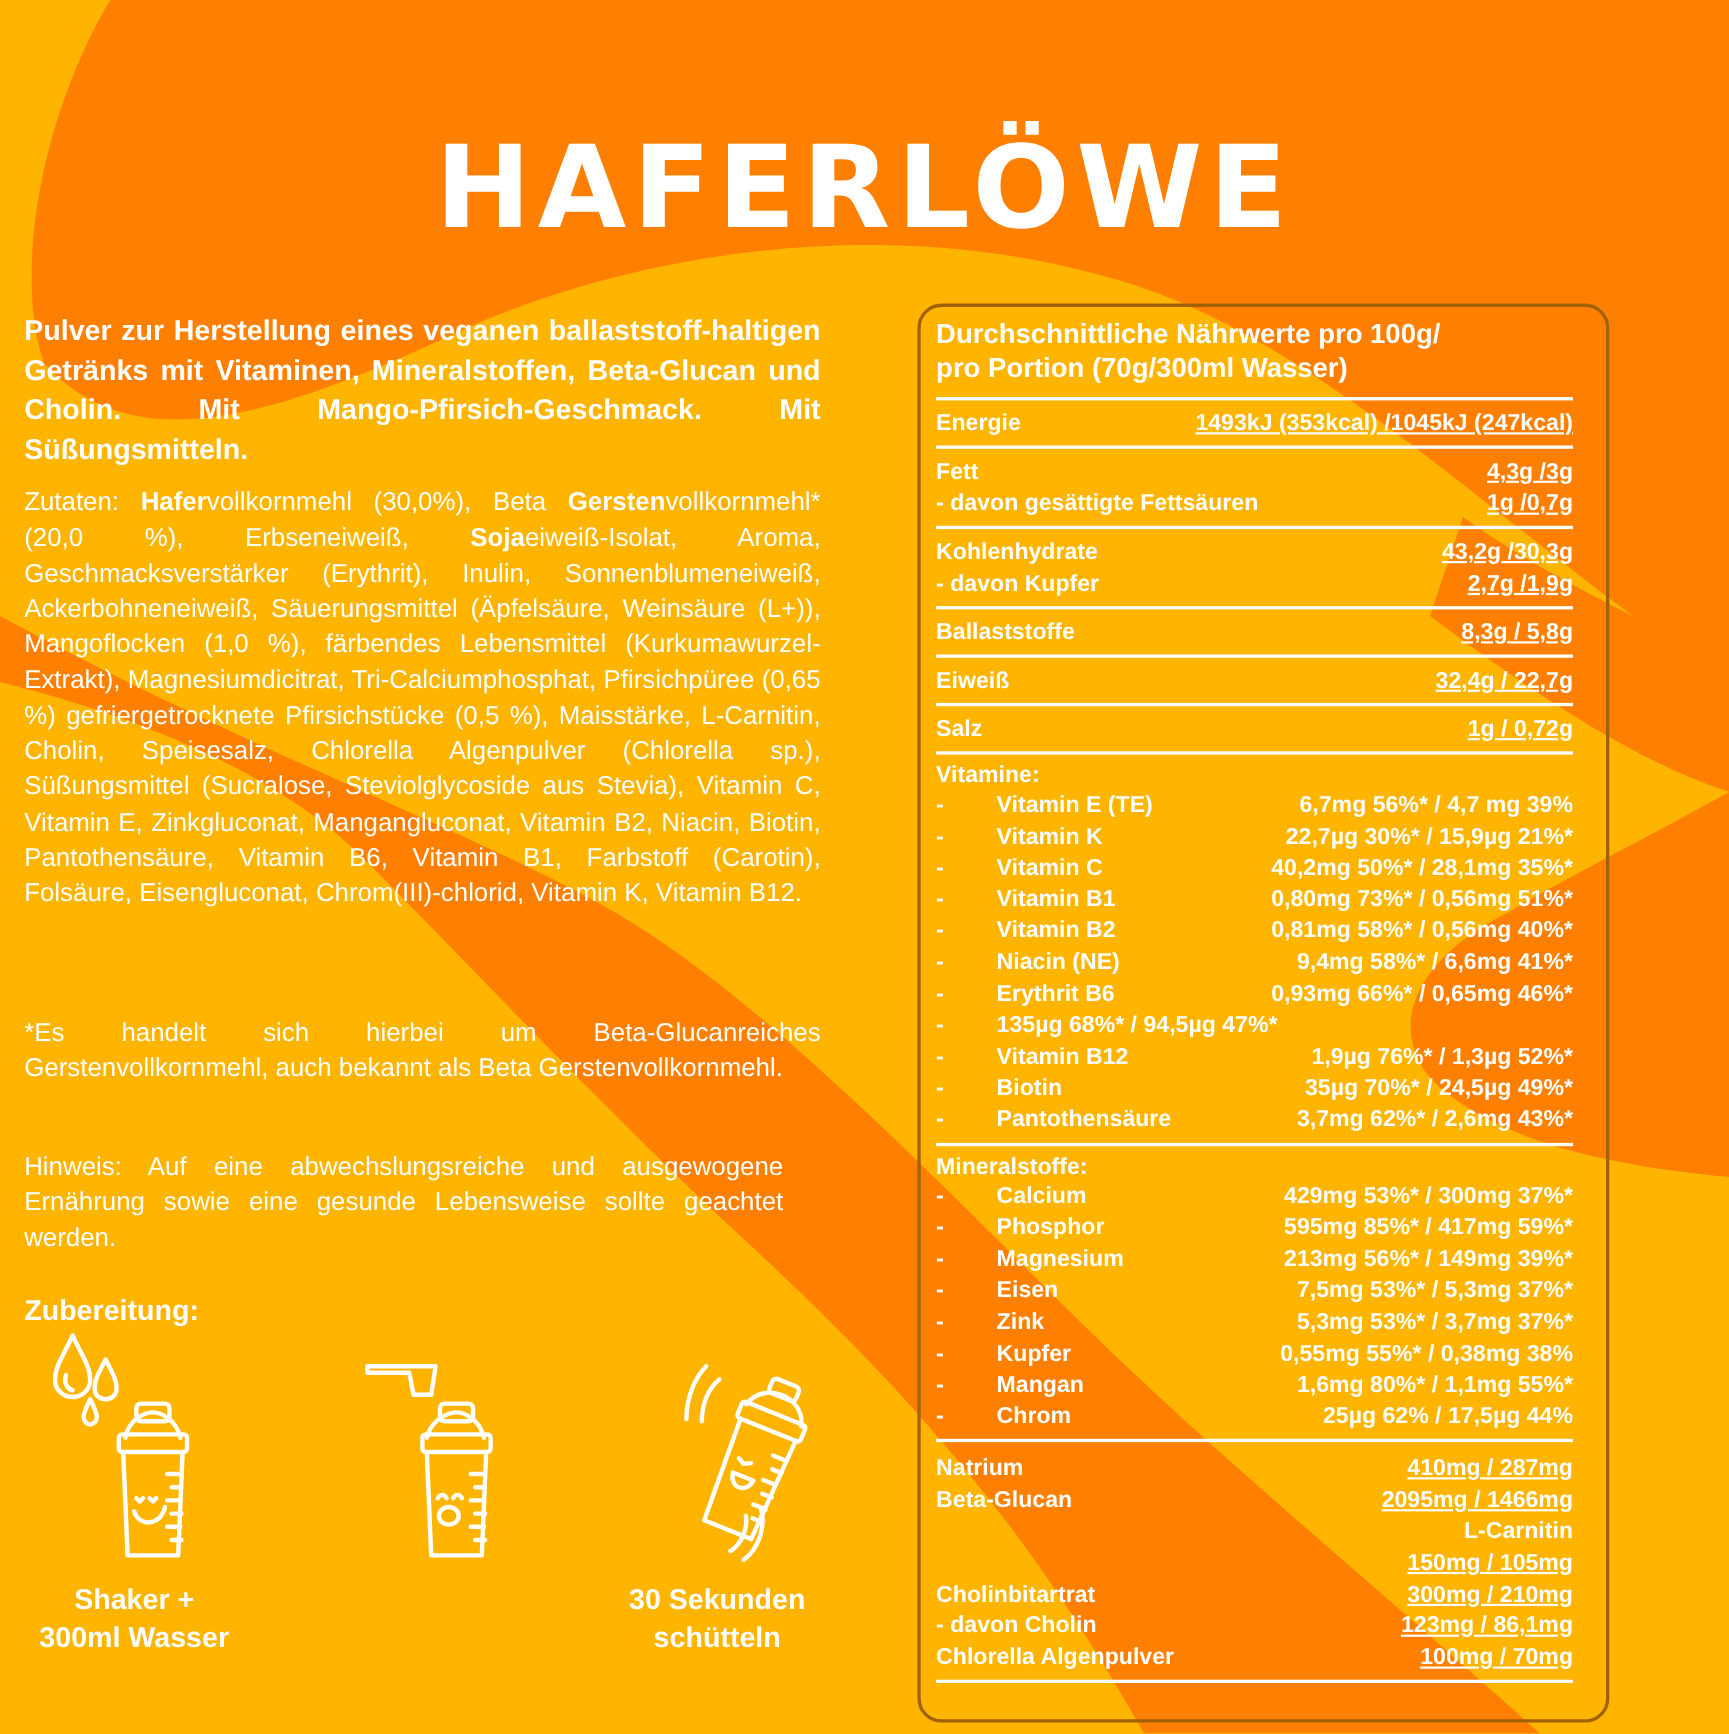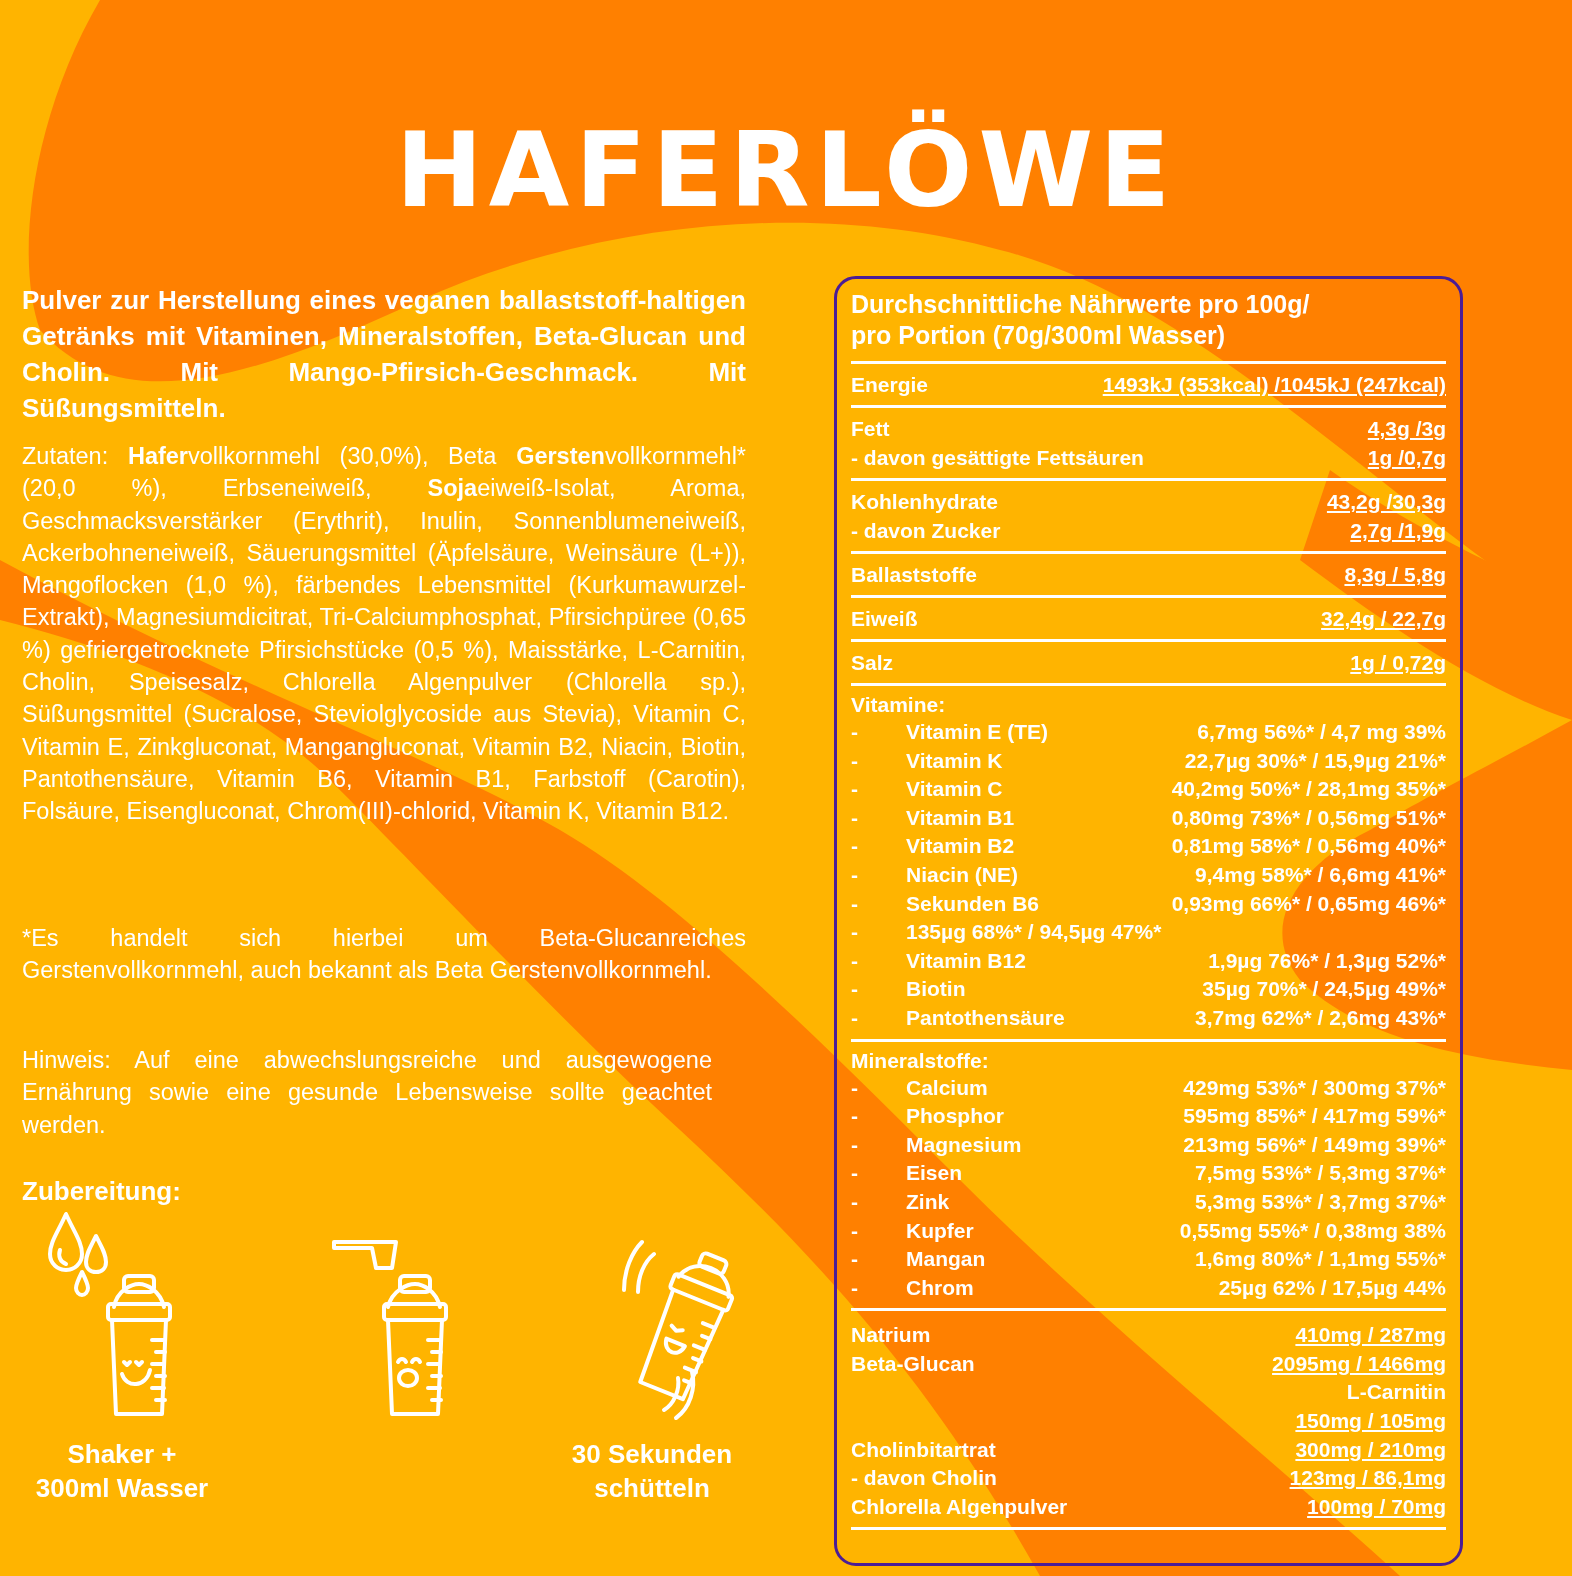--- a/index.html
+++ b/index.html
@@ -25,22 +25,22 @@
   .footnote { top:922px; font-size:23.5px; line-height:32.3px; text-align:justify; }
   .hint { top:1044px; font-size:23.5px; line-height:32.3px; text-align:justify; width:690px; }
   .prep-title { top:1176px; font-size:26px; font-weight:bold; }
 
   .step { top:1212px; width:240px; text-align:center; }
   .step svg { display:block; margin:0 auto; }
   .step-label { font-size:26px; line-height:34px; font-weight:bold; margin-top:10px; }
 
   .panel {
     left:834px; top:276px; width:629px; height:1290px;
-    border:3px solid #4c1d95; border-radius:22px; box-sizing:border-box;
-    padding:10px 14px 0 14px;
+    border:3px solid #a16207; border-radius:22px; box-sizing:border-box;
+    padding:10px 30px 0 14px;
   }
   .panel-title { font-size:25px; line-height:31px; font-weight:bold; margin-bottom:10px; }
   .rule { height:3px; background:#fff; margin:0; }
   .row { display:flex; justify-content:space-between; align-items:flex-end; font-size:21px; font-weight:bold; line-height:29px; }
   .row .v { text-align:right; white-space:nowrap;text-decoration:underline; }
   .grp { padding:6px 0 6px 0; }
   .sec-title { font-size:21px; font-weight:bold; line-height:26px; }
   .sub { display:flex; font-size:21px; font-weight:bold; line-height:28.6px; }
   .sub .dash { width:55px; }
   .sub .n { flex:1; }
@@ -156,21 +156,21 @@
     </div>
   </div>
   <div class="rule"></div>
 
   <div class="grp">
     <div class="row">
       <span>Kohlenhydrate</span>
       <span class="v">43,2g /30,3g</span>
     </div>
     <div class="row">
-      <span>- davon Zucker</span>
+      <span>- davon Kupfer</span>
       <span class="v">2,7g /1,9g</span>
     </div>
   </div>
   <div class="rule"></div>
 
   <div class="grp">
     <div class="row">
       <span>Ballaststoffe</span>
       <span class="v">8,3g / 5,8g</span>
     </div>
@@ -221,21 +221,21 @@
           <span class="n">Vitamin B2</span>
           <span class="v">0,81mg 58%* / 0,56mg 40%*</span>
         </div>
         <div class="sub">
           <span class="dash">-</span>
           <span class="n">Niacin (NE)</span>
           <span class="v">9,4mg 58%* / 6,6mg 41%*</span>
         </div>
         <div class="sub">
           <span class="dash">-</span>
-          <span class="n">Sekunden B6</span>
+          <span class="n">Erythrit B6</span>
           <span class="v">0,93mg 66%* / 0,65mg 46%*</span>
         </div>
         <div class="sub">
           <span class="dash">-</span>
           <span class="v">135µg 68%* / 94,5µg 47%*</span>
         </div>
         <div class="sub">
           <span class="dash">-</span>
           <span class="n">Vitamin B12</span>
           <span class="v">1,9µg 76%* / 1,3µg 52%*</span>

